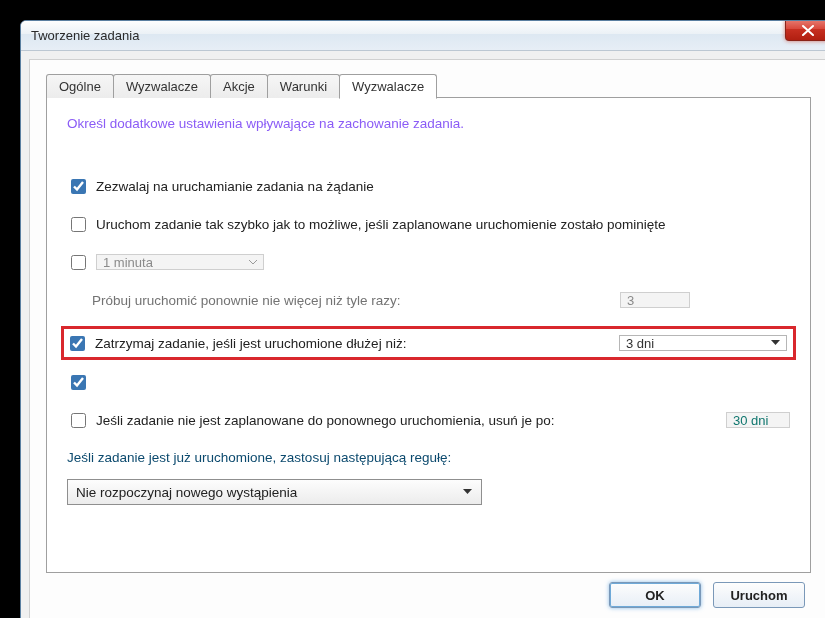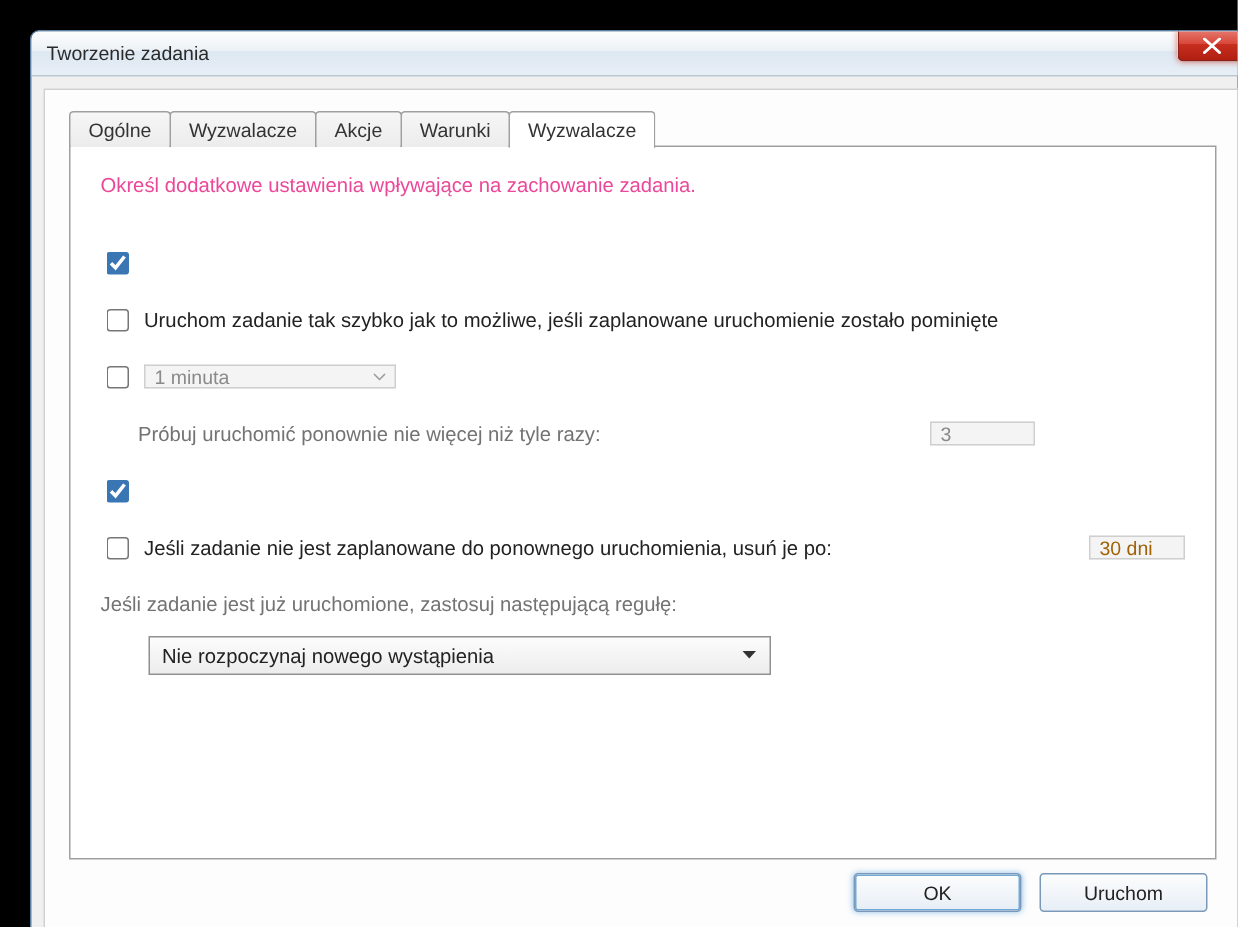--- a/index.html
+++ b/index.html
@@ -94,22 +94,22 @@
     border: 1px solid #9f9f9f;
     background: #fff;
     flex: 1;
     padding: 18px 20px 12px 20px;
     position: relative;
     top: -1px;
     z-index: 1;
   }
   .intro {
     font-size: 13.5px;
-    color: #ec4899;
-    margin-bottom: 32px;
+    color: #8b5cf6;
+    margin-bottom: 43px;
   }
   .row {
     display: flex;
     align-items: center;
     margin-bottom: 14px;
     min-height: 24px;
   }
   .row .cb {
     width: 15px; height: 15px;
     margin-right: 10px;
@@ -155,73 +155,72 @@
   .highlight-row {
     border: 3px solid #d9282d;
     padding: 2px 4px 2px 2px;
     margin: 6px -6px 10px -6px;
     display: flex;
     align-items: center;
   }
   .highlight-row .row { margin-bottom: 0; flex:1; }
   .rule-label {
     font-size: 13.5px;
-    color: #737373;
+    color: #0c4a6e;
     margin-top: 18px;
     margin-bottom: 14px;
   }
   .rule-combo {
     width: 415px;
     height: 26px;
     border: 1px solid #8f8f8f;
     background: linear-gradient(to bottom,#fdfdfd,#ececec);
     display: flex;
     align-items: center;
     justify-content: space-between;
     padding: 0 4px 0 8px;
     font-size: 13.5px;
     color: #222;
     cursor: pointer;
-    margin-left: 32px;
   }
   .rule-combo .caret-box {
     width: 20px; height: 20px;
     display:flex; align-items:center; justify-content:center;
   }
   .button-bar {
     display: flex;
     justify-content: flex-end;
     gap: 12px;
     padding: 8px 6px 2px 0;
   }
   .btn {
-    width: 112px;
+    width: 92px;
     height: 26px;
     border: 1px solid #7a98b8;
     background: linear-gradient(to bottom,#fdfdfd,#e7eef6);
     border-radius: 3px;
     font-size: 13px;
     color: #222;
     cursor: pointer;
-    display:flex; align-items:center; justify-content:center;
+    display:flex; align-items:center; justify-content:center;font-weight:bold;
   }
   .btn.default {
     box-shadow: 0 0 0 1px #6ea9d8 inset, 0 0 4px rgba(70,150,220,0.6);
   }
   input[type=checkbox]{
     width:15px; height:15px;
     accent-color: #3a76b3;
   }
   .trailing-field {
     margin-left: auto;
   }
   .trailing-field .combo.tiny {
     width: 64px;
     background:#f4f4f4;
-    color:#a16207;
+    color:#0f766e;
     border-color:#cfcfcf;
     justify-content:flex-start;
     gap:4px;
   }
 </style>
 </head>
 <body>
 
 <div class="outer-border">
 <div class="window">
@@ -243,20 +242,21 @@
       <div class="tab"><span>Akcje</span></div>
       <div class="tab"><span>Warunki</span></div>
       <div class="tab active"><span>Wyzwalacze</span></div>
     </div>
 
     <div class="tab-panel">
       <div class="intro">Określ dodatkowe ustawienia wpływające na zachowanie zadania.</div>
 
       <div class="row">
         <input type="checkbox" class="cb" checked="" style="">
+        <span class="lbl">Zezwalaj na uruchamianie zadania na żądanie</span>
       </div>
 
       <div class="row">
         <input type="checkbox" class="cb" style="">
         <span class="lbl">Uruchom zadanie tak szybko jak to możliwe, jeśli zaplanowane uruchomienie zostało pominięte</span>
       </div>
 
       <div class="row">
         <input type="checkbox" class="cb" style="">
         <div class="field-wrap">
@@ -272,20 +272,34 @@
       <div class="row">
         <span class="indent-placeholder"></span>
         <span class="lbl disabled">Próbuj uruchomić ponownie nie więcej niż tyle razy:</span>
         <div class="field-wrap">
           <div class="textfield small disabled">
             <span>3</span>
           </div>
         </div>
       </div>
 
+      <div class="highlight-row">
+        <div class="row" style="width:100%;">
+          <input type="checkbox" class="cb" checked="" style="">
+          <span class="lbl">Zatrzymaj zadanie, jeśli jest uruchomione dłużej niż:</span>
+          <div class="field-wrap">
+            <div class="combo" style="background:#fff;">
+              <span>3  dni</span>
+              <svg class="caret" width="9" height="6">
+                    <path d="M0 0 L4.5 5 L9 0 Z" fill="#333"></path>
+                  </svg>
+            </div>
+          </div>
+        </div>
+      </div>
 
       <div class="row">
         <input type="checkbox" class="cb" checked="" style="">
       </div>
 
       <div class="row">
         <input type="checkbox" class="cb" style="">
         <span class="lbl">Jeśli zadanie nie jest zaplanowane do ponownego uruchomienia, usuń je po:</span>
         <div class="trailing-field">
           <div class="combo tiny">

